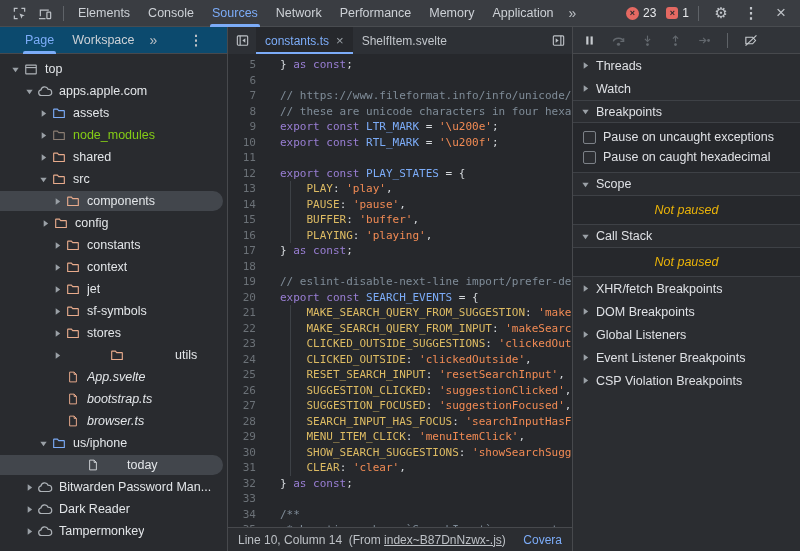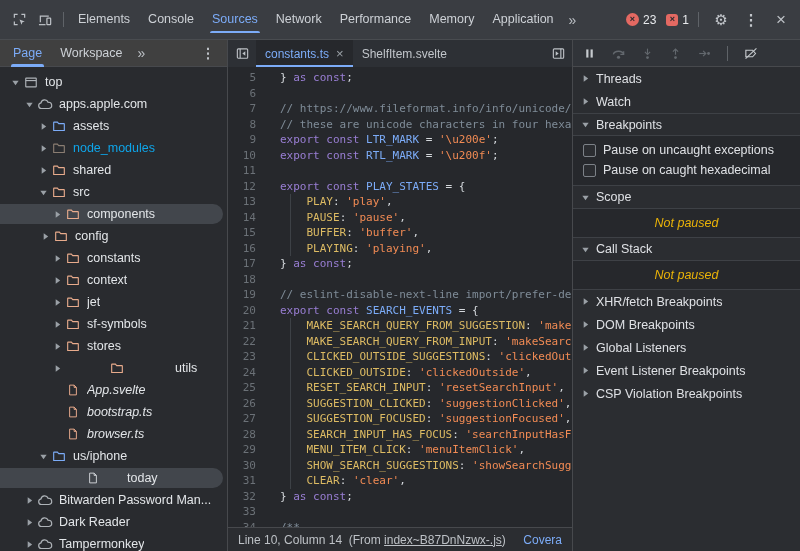--- a/index.html
+++ b/index.html
@@ -6,55 +6,55 @@
   html,body { width:800px; height:551px; overflow:hidden; }
   body {
     background:#202124; color:#dfe1e5;
     font-family:"Liberation Sans", sans-serif;
     -webkit-font-smoothing:antialiased;
   }
   .devtools { width:800px; height:551px; display:flex; flex-direction:column; background:#26282c; }
 
   
   .toolbar-top {
-    height:40px; flex:none; background:#3a3d42; border-bottom:1px solid #494c50;
+    height:27px; flex:none; background:#3a3d42; border-bottom:1px solid #494c50;
     display:flex; align-items:center; padding:0 6px;
   }
   .tt-icon { width:26px; height:26px; display:flex; align-items:center; justify-content:center; color:#bdc1c6; }
   .tt-sep { width:1px; height:15px; background:#5f6368; margin:0 5px; flex:none; }
   #top-tabs { display:flex; height:27px; align-items:center; }
   .top-tab { padding:0 9px; height:27px; line-height:27px; font-size:12.5px; color:#cdd1d6; position:relative; white-space:nowrap; }
   .top-tab.active { color:#7cacf8; }
   .top-tab.active::after { content:""; position:absolute; left:7px; right:7px; bottom:0; height:2.5px; background:#7cacf8; border-radius:2px 2px 0 0; }
   .more-tabs { color:#bdc1c6; font-size:14px; padding:0 6px; }
   .badge-group { margin-left:auto; display:flex; align-items:center; gap:4px; }
   .err-ico { width:13px; height:13px; border-radius:50%; background:#e46962; color:#26282c; font-size:9px; font-weight:bold; display:flex; align-items:center; justify-content:center; line-height:1; }
   .iss-ico { width:12px; height:12px; border-radius:3px; background:#e46962; color:#26282c; font-size:9px; font-weight:bold; display:flex; align-items:center; justify-content:center; line-height:1; margin-left:6px; }
   .badge-count { font-size:12px; color:#e8eaed; }
   .glyph { font-size:15px; color:#c2c6cb; }
 
   
   .main { flex:1; min-height:0; display:flex; }
 
   
   .sidebar { width:228px; flex:none; background:#292b2f; border-right:1px solid #47494d; display:flex; flex-direction:column; }
-  .nav-tabs { height:27px; flex:none; background:#404040; border-bottom:1px solid #47494d; display:flex; align-items:center; padding:0 4px; }
+  .nav-tabs { height:27px; flex:none; background:#0c4a6e; border-bottom:1px solid #47494d; display:flex; align-items:center; padding:0 16px; }
   .nav-tab { padding:0 9px; height:27px; line-height:27px; font-size:12.5px; color:#cdd1d6; position:relative; }
   .nav-tab.active { color:#7cacf8; }
   .nav-tab.active::after { content:""; position:absolute; left:7px; right:7px; bottom:0; height:2.5px; background:#7cacf8; border-radius:2px 2px 0 0; }
   .nav-kebab { margin-left:auto; padding:0 8px; color:#bdc1c6; font-size:14px; }
   .tree { flex:1; overflow:hidden; padding-top:4px; }
   .tree-row { height:22px; display:flex; align-items:center; position:relative; white-space:nowrap; }
   .tree-row.hl::before { content:""; position:absolute; left:0; top:1px; bottom:1px; right:4px; background:#42464c; border-radius:0 11px 11px 0; }
   .tree-row > * { position:relative; }
   .chev { width:14px; flex:none; display:flex; justify-content:center; align-items:center; color:#9aa0a6; }
   .ticon { width:17px; flex:none; display:flex; justify-content:center; align-items:center; margin-right:6px; }
   .tlabel { font-size:12.5px; color:#e3e6e9; overflow:hidden; text-overflow:ellipsis; }
   .tlabel.it { font-style:italic; }
-  .tlabel.dim { color:#0ea5e9; }
+  .tlabel.dim { color:#84cc16; }
   .folder-orange, .file-orange { color:#e8ab8c; }
   .folder-blue { color:#7cacf8; }
   .folder-gray { color:#8a7d72; }
   .file-gray { color:#cdd1d5; }
   .cloud, .frame { color:#aeb3b8; }
 
   
   .editor { flex:1; min-width:0; display:flex; flex-direction:column; background:#26282c; }
   .editor-tabs { height:27px; flex:none; background:#2d3035; display:flex; align-items:stretch; }
   .dock-btn { width:28px; flex:none; display:flex; align-items:center; justify-content:center; color:#bdc1c6; }

